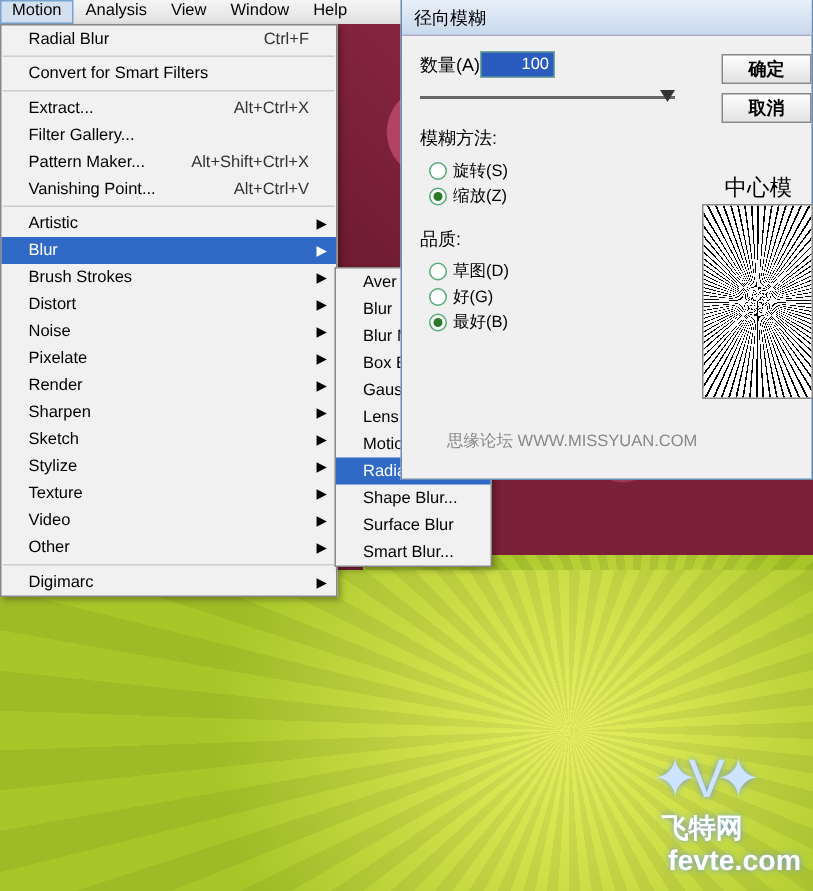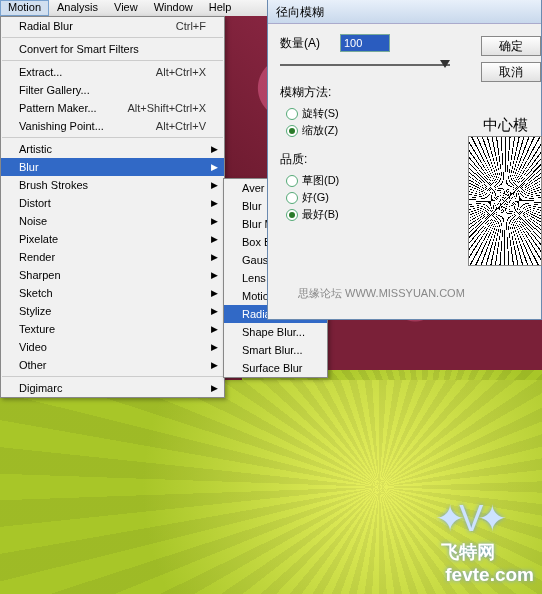--- a/index.html
+++ b/index.html
@@ -50,42 +50,42 @@
 .submenu { position: absolute; top: 178px; left: 223px; width: 105px; background: #f1f1f1;
   border: 1px solid #888; box-shadow: 2px 2px 4px rgba(0,0,0,0.3); z-index: 25; }
 .submenu .menu-item { padding: 0 6px 0 18px; }
 
 
 .dialog { position: absolute; top: 0; left: 267px; width: 275px; height: 320px;
   background: #f0f0f0; border: 1px solid #6a8ab0; border-top: none; z-index: 30; }
 .dialog-title { height: 24px; background: linear-gradient(#e8f0fa, #c8d8ec);
   border-bottom: 1px solid #aac; padding: 4px 8px; font-size: 12px; }
 .dialog-body { padding: 10px 12px; position: relative; }
-.dlg-row { display: flex; align-items: center; gap: 20px; margin-bottom: 8px; }
+.dlg-row { display: flex; align-items: center; gap: 0; margin-bottom: 8px; }
 .dlg-row label { font-size: 12px; }
 .dlg-input { width: 50px; height: 18px; border: 1px solid #7a9; background: #fff;
-  padding: 0 3px; color: #000; }
+  text-align: right; padding: 0 3px; color: #000; }
 .dlg-input.sel { background: #2a5cbf; color: #fff; }
 .slider { width: 170px; height: 10px; position: relative; margin-bottom: 14px; }
 .slider::before { content:""; position:absolute; left:0; right:0; top:4px; height:2px; background:#666; }
 .slider .thumb { position:absolute; right:0; top:0; width:0; height:0;
   border-left:5px solid transparent; border-right:5px solid transparent; border-top:8px solid #333; }
 .fieldset { margin-bottom: 12px; }
 .fieldset .legend { font-size: 12px; margin-bottom: 4px; }
 .radio-row { display: flex; align-items: center; gap: 4px; padding: 1px 0 1px 6px; font-size: 12px; }
 .radio { width: 12px; height: 12px; border: 1px solid #5a7; border-radius: 50%; background:#fff;
   display: inline-flex; align-items: center; justify-content: center; }
 .radio.checked::after { content:""; width:6px; height:6px; background:#2a7a2a; border-radius:50%; }
 .center-label { position:absolute; left:215px; top:92px; font-size:15px; }
 .center-preview { position:absolute; left:200px; top:112px; width:74px; height:130px;
   background:#fff; border:1px solid #888; overflow:hidden; }
 .center-preview::before { content:""; position:absolute; inset:0;
   background: repeating-conic-gradient(from 0deg at 50% 50%, #000 0deg 1deg, transparent 1deg 4deg); }
 .btn { position: absolute; right: 0; width: 60px; height: 20px;
-  background: linear-gradient(#fefefe,#e2e2e2); border:1px solid #888; text-align:center; line-height:18px; font-size:12px; }
+  background: linear-gradient(#fefefe,#e2e2e2); border:1px solid #888; text-align:center; line-height:18px; font-size:12px;font-weight:bold; }
 .btn-ok { top: 36px; }
 .btn-cancel { top: 62px; }
 .watermark { position:absolute; left:30px; top:286px; font-size:11px; color:#888; }
 
 
 .logo { position:absolute; right:8px; bottom:8px; color:#fff; text-align:center; z-index:5;
   text-shadow: 0 0 4px rgba(100,150,255,0.9); }
 .logo .wings { font-size: 36px; letter-spacing: -6px; color:#cde3ff; }
 .logo .t1 { font-size:18px; font-weight:bold; }
 .logo .t2 { font-size:19px; font-weight:bold;padding-left:43px; }
@@ -224,24 +224,24 @@
   <div class="menu-item">
       <span class="label">Motion Blur...</span>
     </div>
   <div class="menu-item highlight">
       <span class="label">Radial Blur...</span>
     </div>
   <div class="menu-item">
       <span class="label">Shape Blur...</span>
     </div>
   <div class="menu-item">
+      <span class="label">Surface Blur</span>
+    </div>
+  <div class="menu-item">
       <span class="label">Smart Blur...</span>
-    </div>
-  <div class="menu-item">
-      <span class="label">Surface Blur</span>
     </div>
 </div>
 
 <div class="dialog">
   <div class="dialog-title">径向模糊</div>
   <div class="dialog-body">
     <div class="dlg-row">
       <label>数量(A)</label>
       <input class="dlg-input sel" value="100" style="">
     </div>

